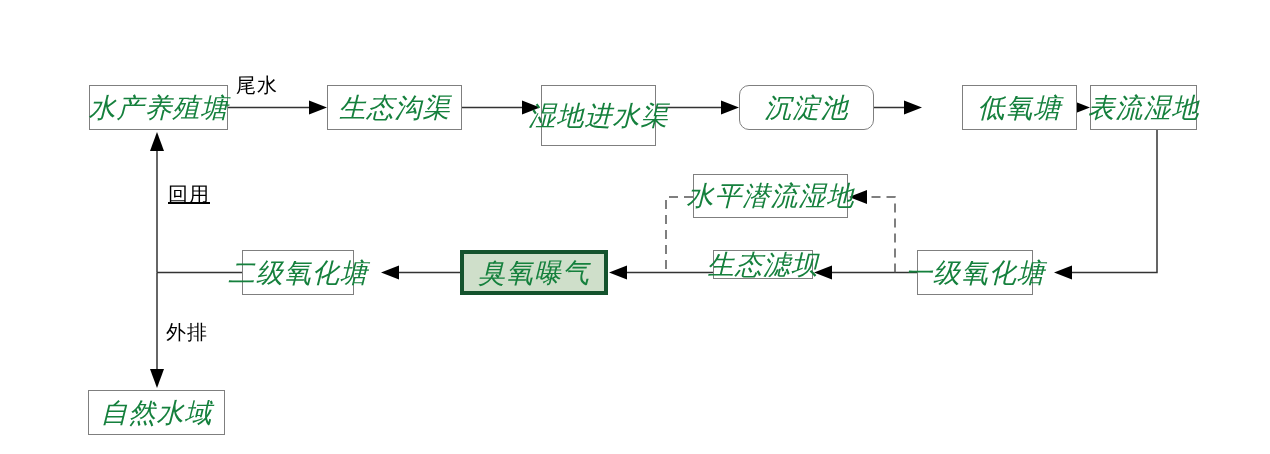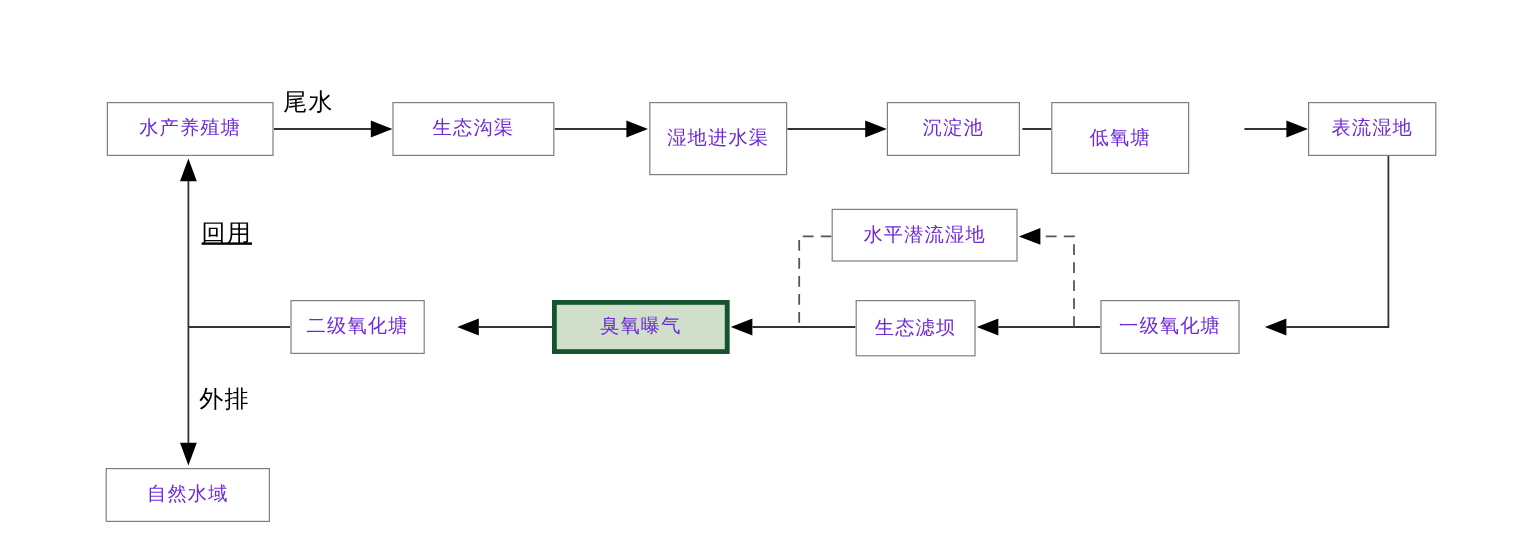--- a/index.html
+++ b/index.html
@@ -10,45 +10,46 @@
     font-family:"Liberation Sans","DejaVu Sans",sans-serif;
     overflow:hidden;
   }
   #wires{position:absolute;left:0;top:0;width:1270px;height:454px;}
   .node{
     position:absolute;
     box-sizing:border-box;
     border:1px solid #7f7f7f;
     background:#ffffff;
     display:flex;align-items:center;justify-content:center;
-    font-size:16px;color:#6d28d9;
+    font-size:27px;color:#15803d;
     letter-spacing:1px;
     white-space:nowrap;
+    font-style:italic;
   }
   .node.green{
     background:#cfdfca;
     border:4px solid #14532d;
   }
   .edge-label{
     position:absolute;
     font-size:20px;color:#000;
     letter-spacing:1px;
     white-space:nowrap;
   }
   
   #n-aquaculture{left:89px;top:85px;width:139px;height:45px;}
   #n-ecoditch{left:327px;top:85px;width:135px;height:45px;}
   #n-inlet{left:541px;top:85px;width:115px;height:61px;}
-  #n-sediment{left:739px;top:85px;width:111px;height:45px;}
-  #n-lowoxygen{left:876px;top:85px;width:115px;height:60px;}
+  #n-sediment{left:739px;top:85px;width:135px;height:45px;border-radius:10px;}
+  #n-lowoxygen{left:962px;top:85px;width:115px;height:45px;}
   #n-surfaceflow{left:1090px;top:85px;width:107px;height:45px;}
   #n-subsurface{left:693px;top:174px;width:155px;height:44px;}
   #n-secondary{left:242px;top:250px;width:112px;height:45px;}
   #n-ozone{left:460px;top:250px;width:148px;height:45px;}
-  #n-filterdam{left:713px;top:250px;width:100px;height:47px;}
+  #n-filterdam{left:713px;top:250px;width:100px;height:29px;}
   #n-primary{left:917px;top:250px;width:116px;height:45px;}
   #n-natural{left:88px;top:390px;width:137px;height:45px;}
   #l-tailwater{left:236px;top:72px;}
   #l-reuse{left:168px;top:181px;text-decoration:underline;}
   #l-discharge{left:166px;top:319px;text-align:center;}
 </style>
 </head>
 <body>
 
 <div id="canvas">

